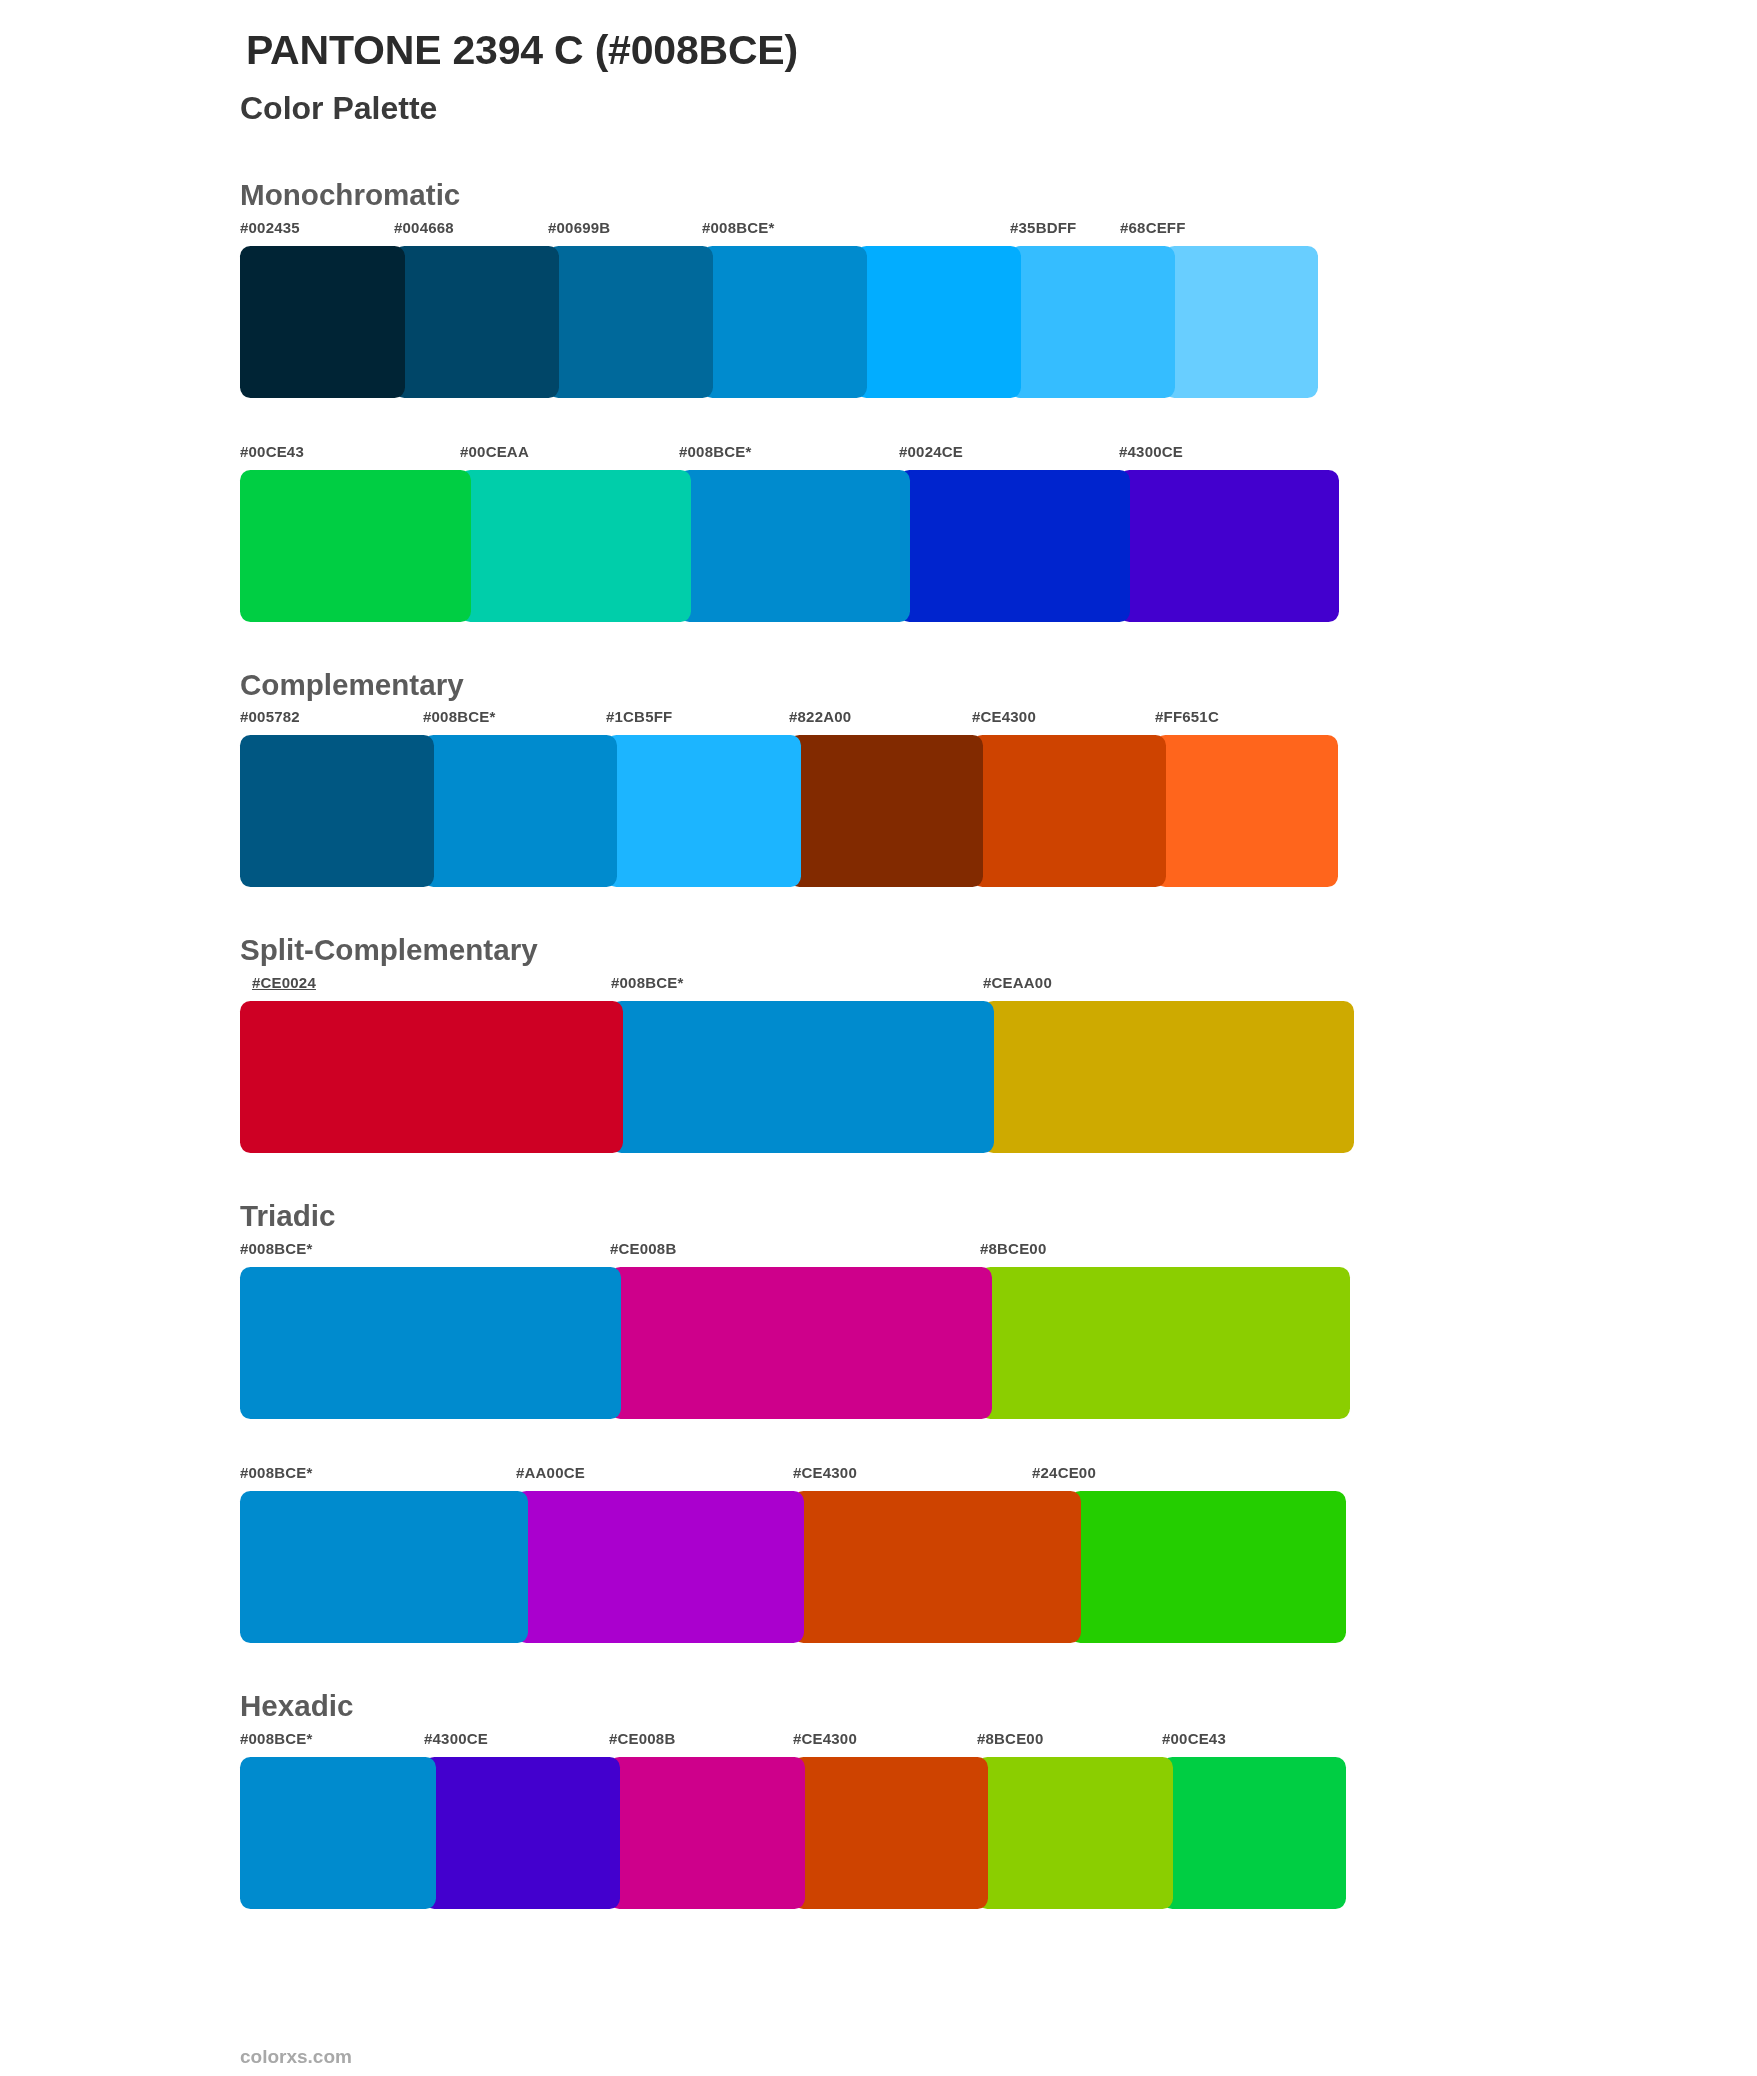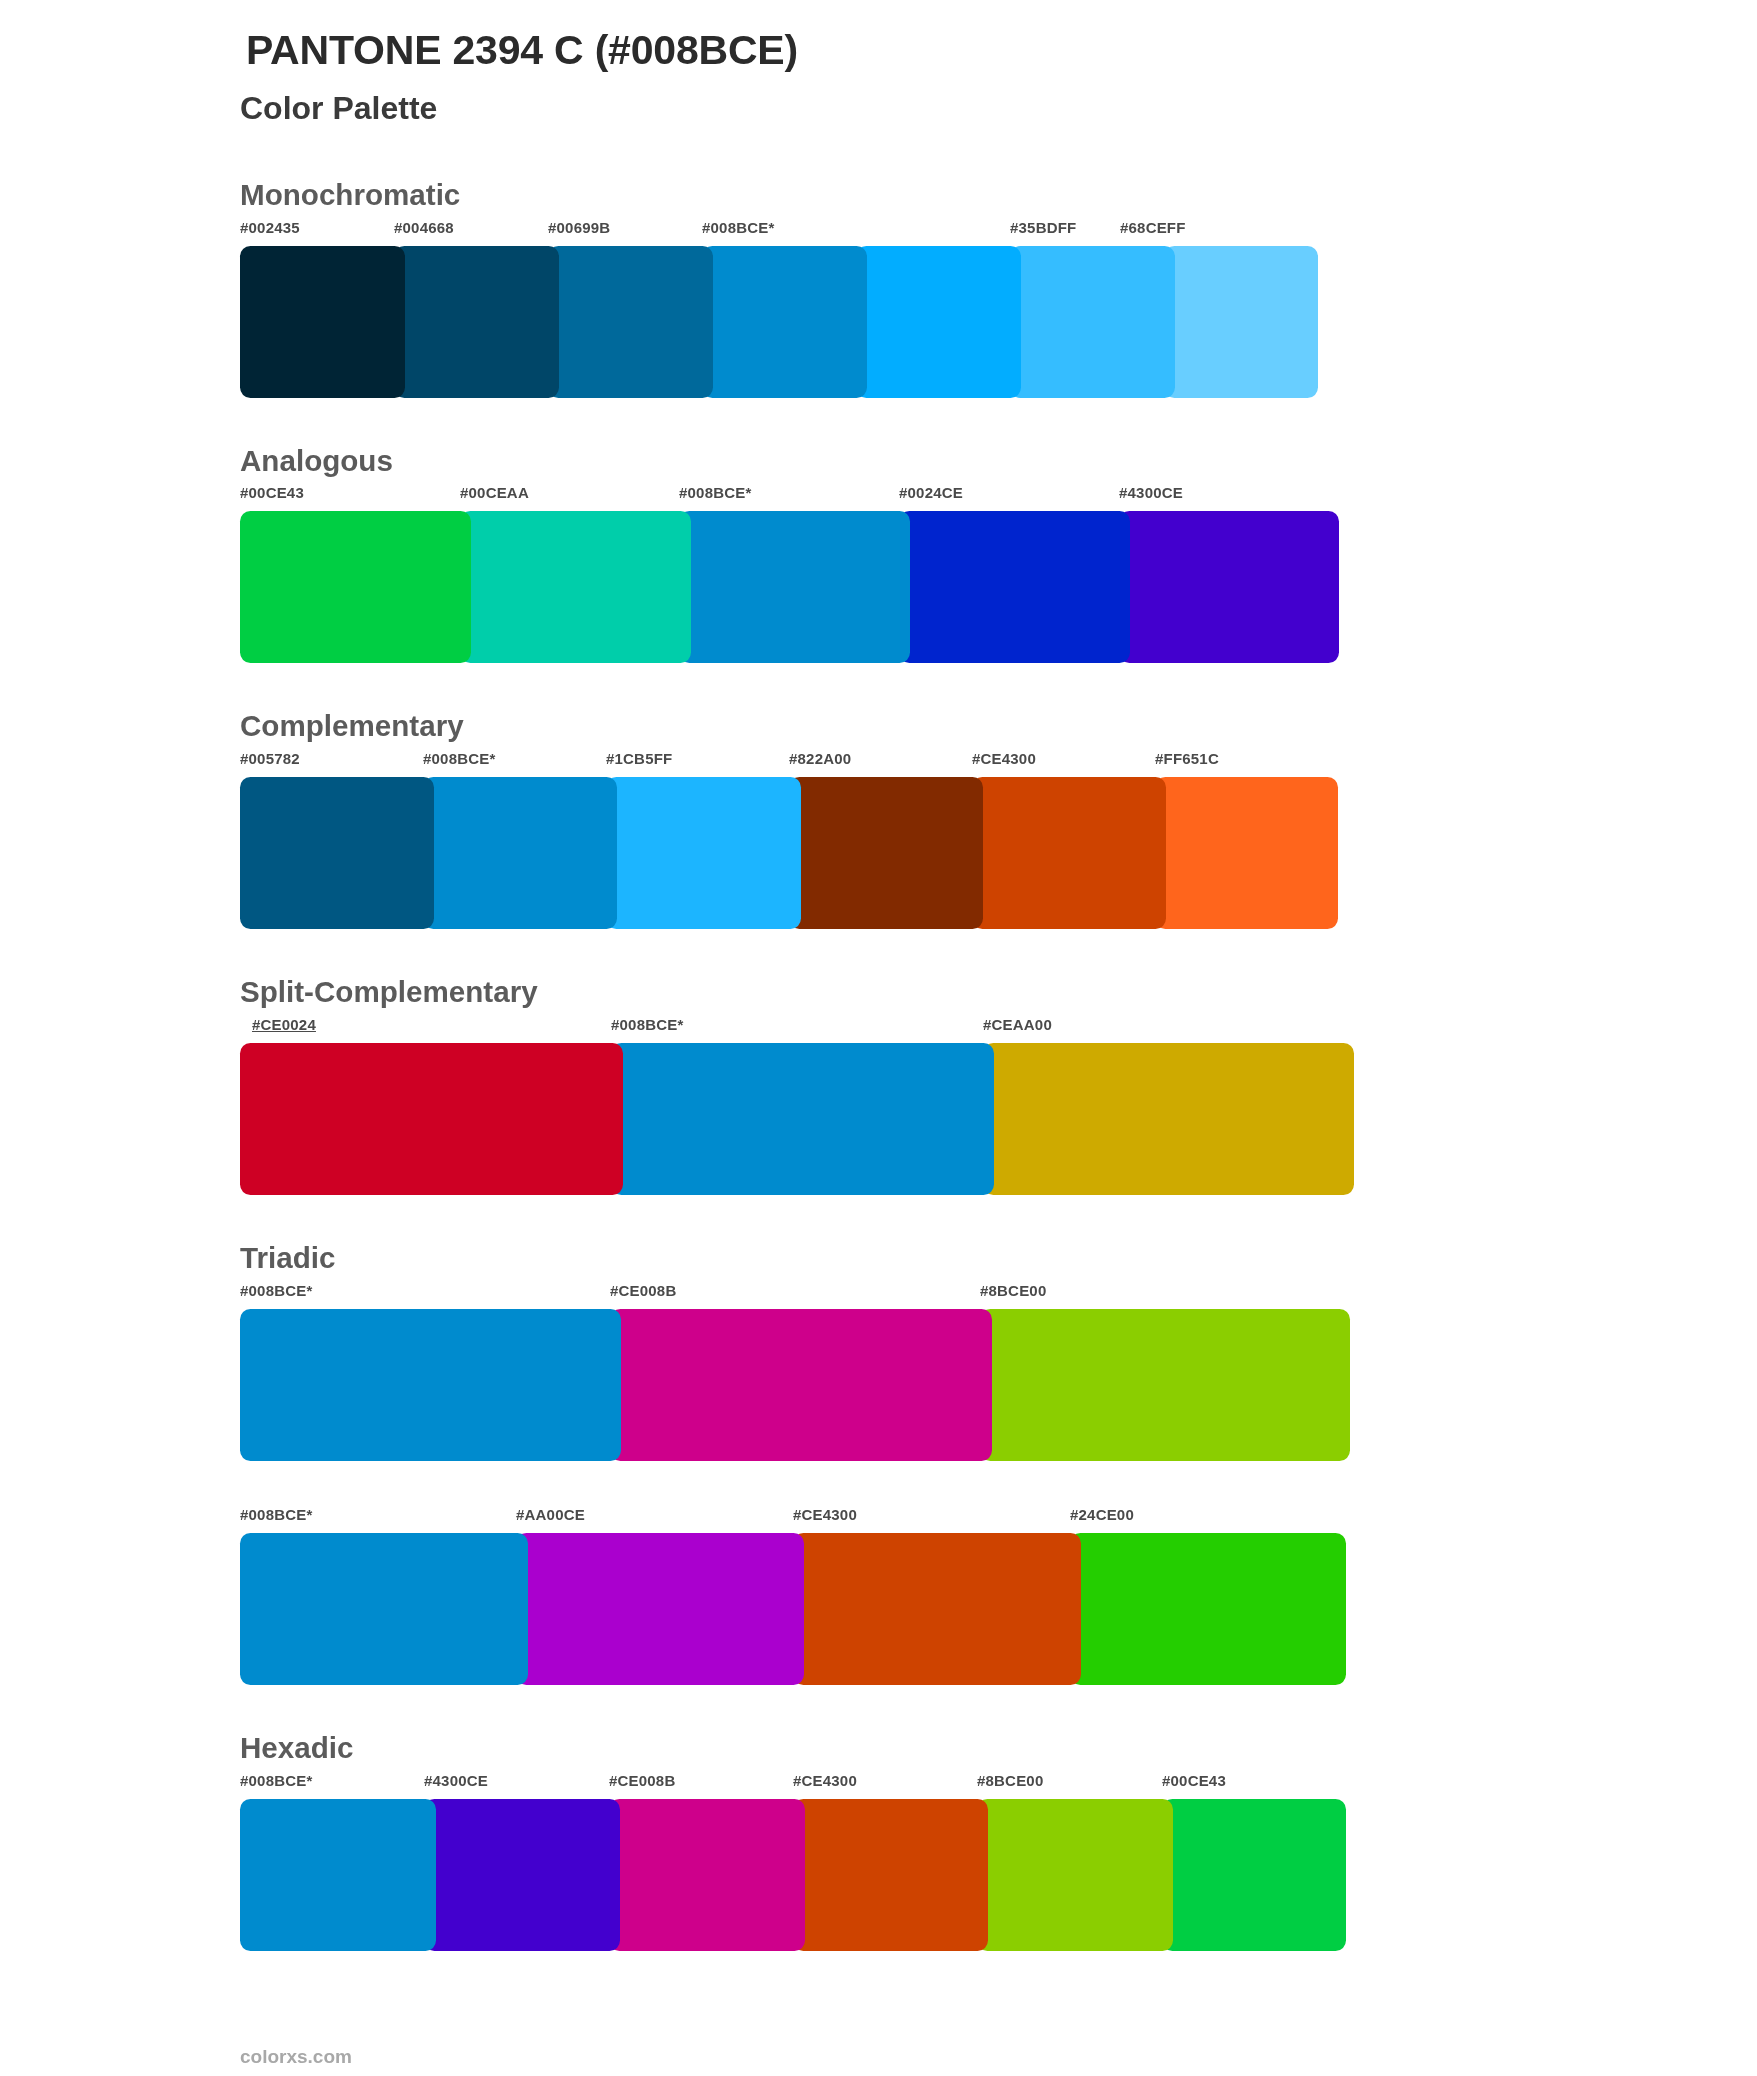--- a/index.html
+++ b/index.html
@@ -130,21 +130,20 @@
               <div class="swatch" style="left: 154px; width: 165px; background: rgb(0, 70, 104); z-index: 6;"></div>
               <div class="swatch" style="left: 308px; width: 165px; background: rgb(0, 105, 155); z-index: 5;"></div>
               <div class="swatch" style="left: 462px; width: 165px; background: rgb(0, 139, 206); z-index: 4;"></div>
               <div class="swatch" style="left: 616px; width: 165px; background: rgb(2, 173, 255); z-index: 3;"></div>
               <div class="swatch" style="left: 770px; width: 165px; background: rgb(53, 189, 255); z-index: 2;"></div>
               <div class="swatch" style="left: 924px; width: 154px; background: rgb(104, 206, 255); z-index: 1;"></div>
             </div>
           </div>
         </div>
         <div class="section">
-          <div class="section-title">Analogous</div>
           <div class="swatch-row">
             <div class="labels">
               <div class="hex-label" style="left: 0px;">#00CE43</div>
               <div class="hex-label" style="left: 220px;">#00CEAA</div>
               <div class="hex-label" style="left: 439px;">#008BCE*</div>
               <div class="hex-label" style="left: 659px;">#0024CE</div>
               <div class="hex-label" style="left: 879px;">#4300CE</div>
             </div>
             <div class="bars" style="height: 152px;">
               <div class="swatch" style="left: 0px; width: 231px; background: rgb(0, 206, 67); z-index: 5;"></div>
@@ -205,21 +204,21 @@
               <div class="swatch" style="left: 740px; width: 370px; background: rgb(139, 206, 0); z-index: 1;"></div>
             </div>
           </div>
         </div>
         <div class="section">
           <div class="swatch-row">
             <div class="labels">
               <div class="hex-label" style="left: 0px;">#008BCE*</div>
               <div class="hex-label" style="left: 276px;">#AA00CE</div>
               <div class="hex-label" style="left: 553px;">#CE4300</div>
-              <div class="hex-label" style="left: 830px;">#24CE00</div>
+              <div class="hex-label" style="left: 792px;">#24CE00</div>
             </div>
             <div class="bars" style="height: 152px;">
               <div class="swatch" style="left: 0px; width: 288px; background: rgb(0, 139, 206); z-index: 4;"></div>
               <div class="swatch" style="left: 276px; width: 288px; background: rgb(170, 0, 206); z-index: 3;"></div>
               <div class="swatch" style="left: 553px; width: 288px; background: rgb(206, 67, 0); z-index: 2;"></div>
               <div class="swatch" style="left: 830px; width: 276px; background: rgb(36, 206, 0); z-index: 1;"></div>
             </div>
           </div>
         </div>
         <div class="section">

